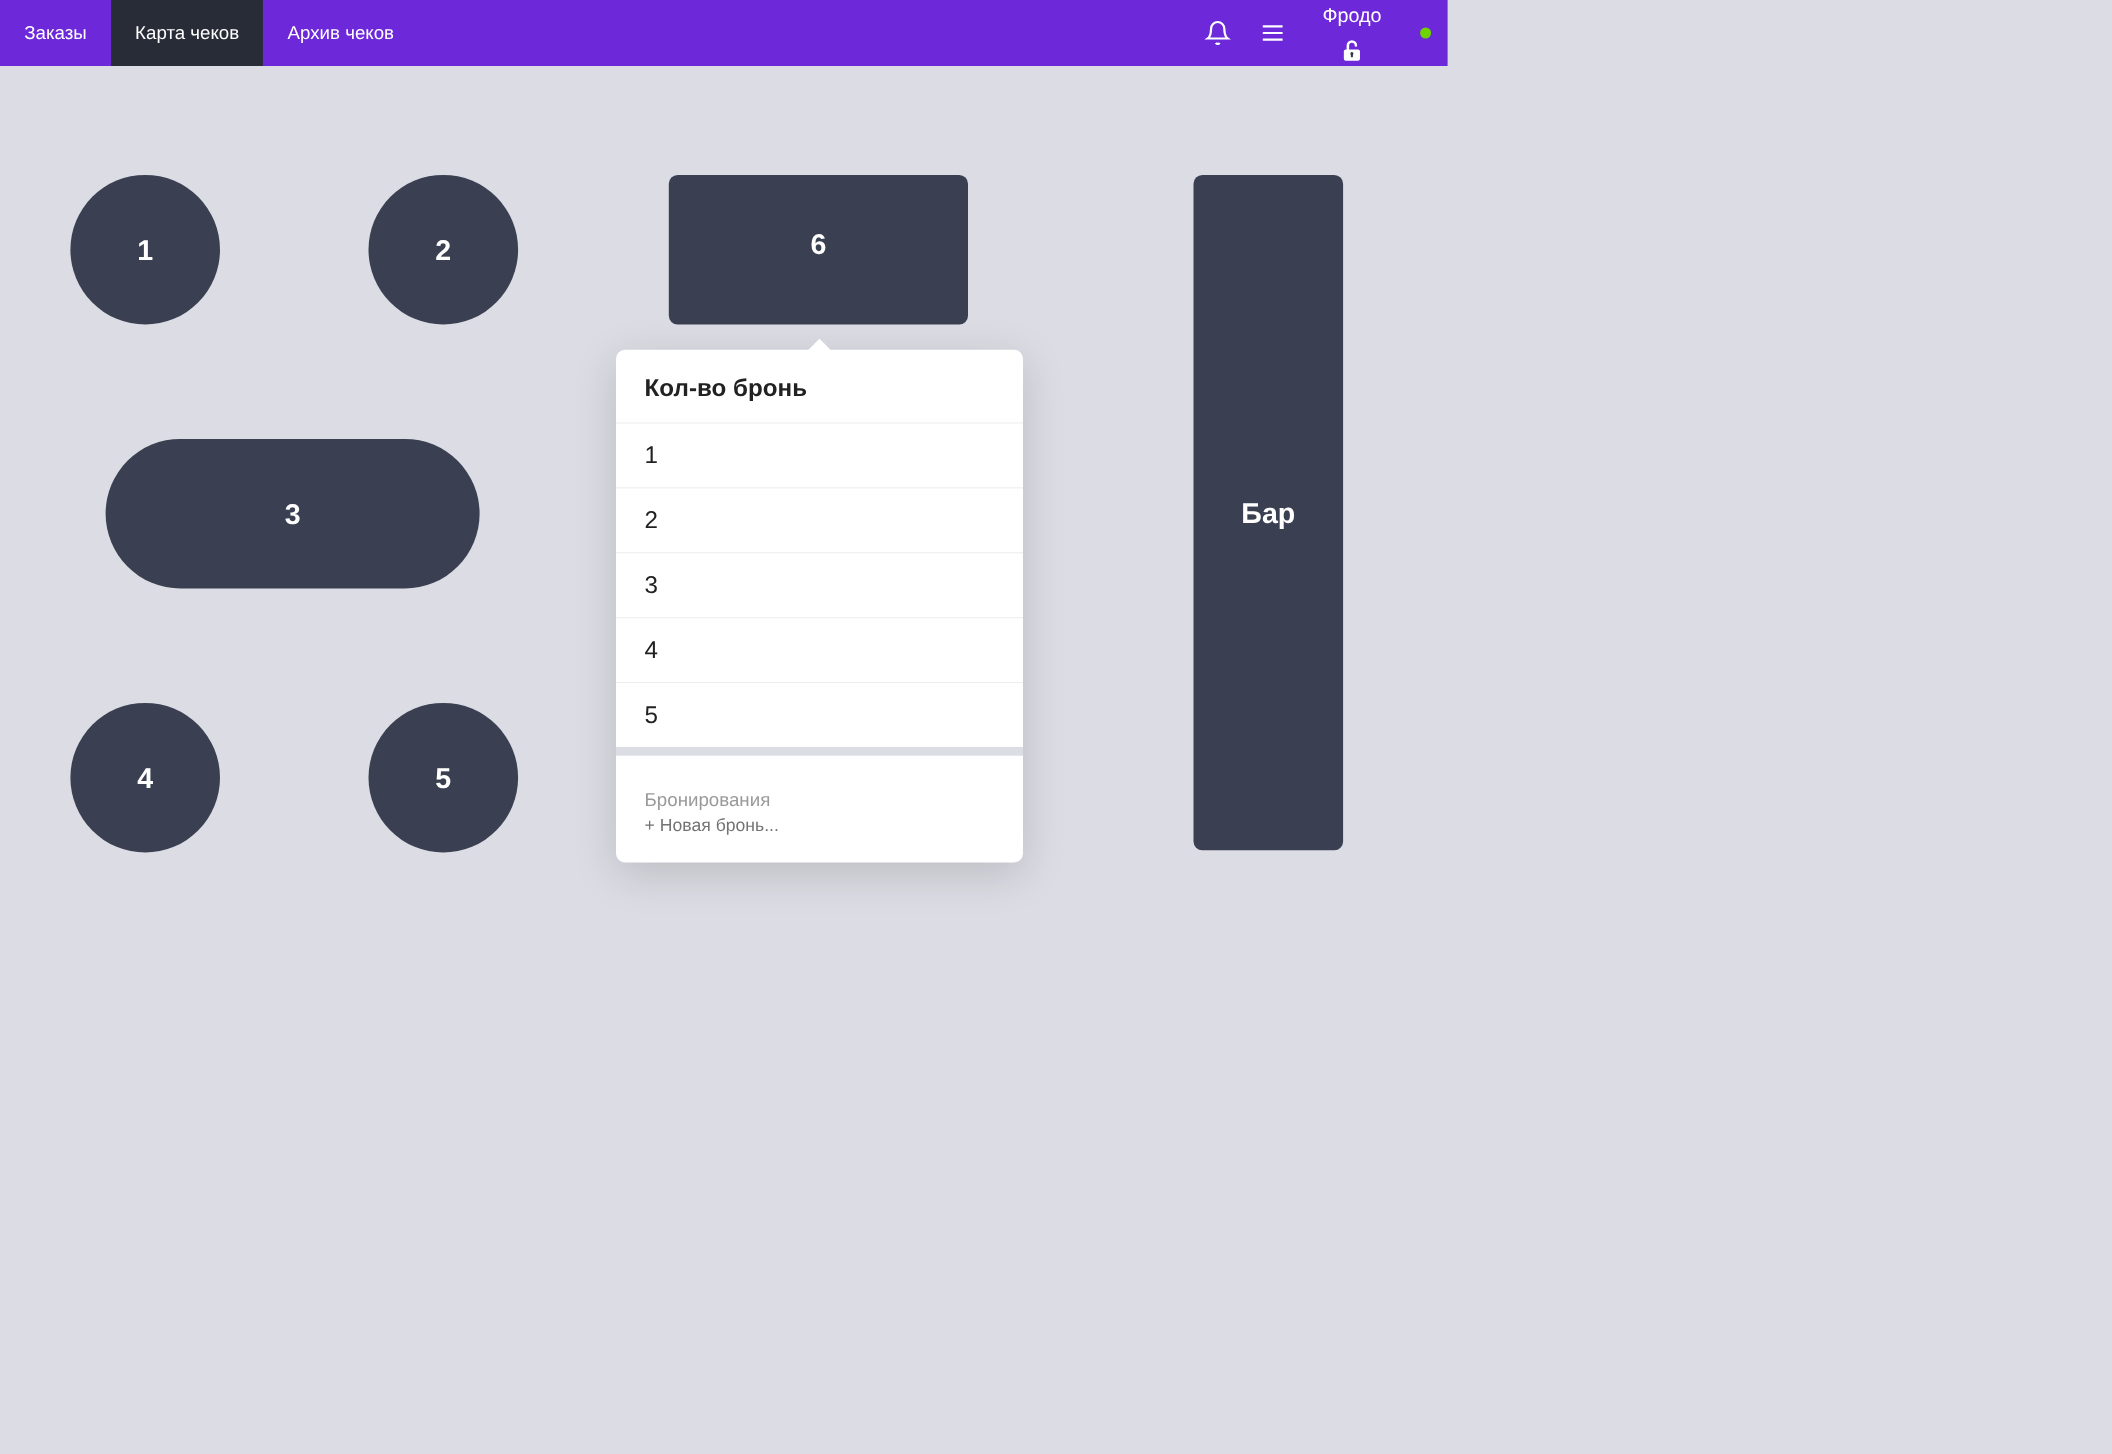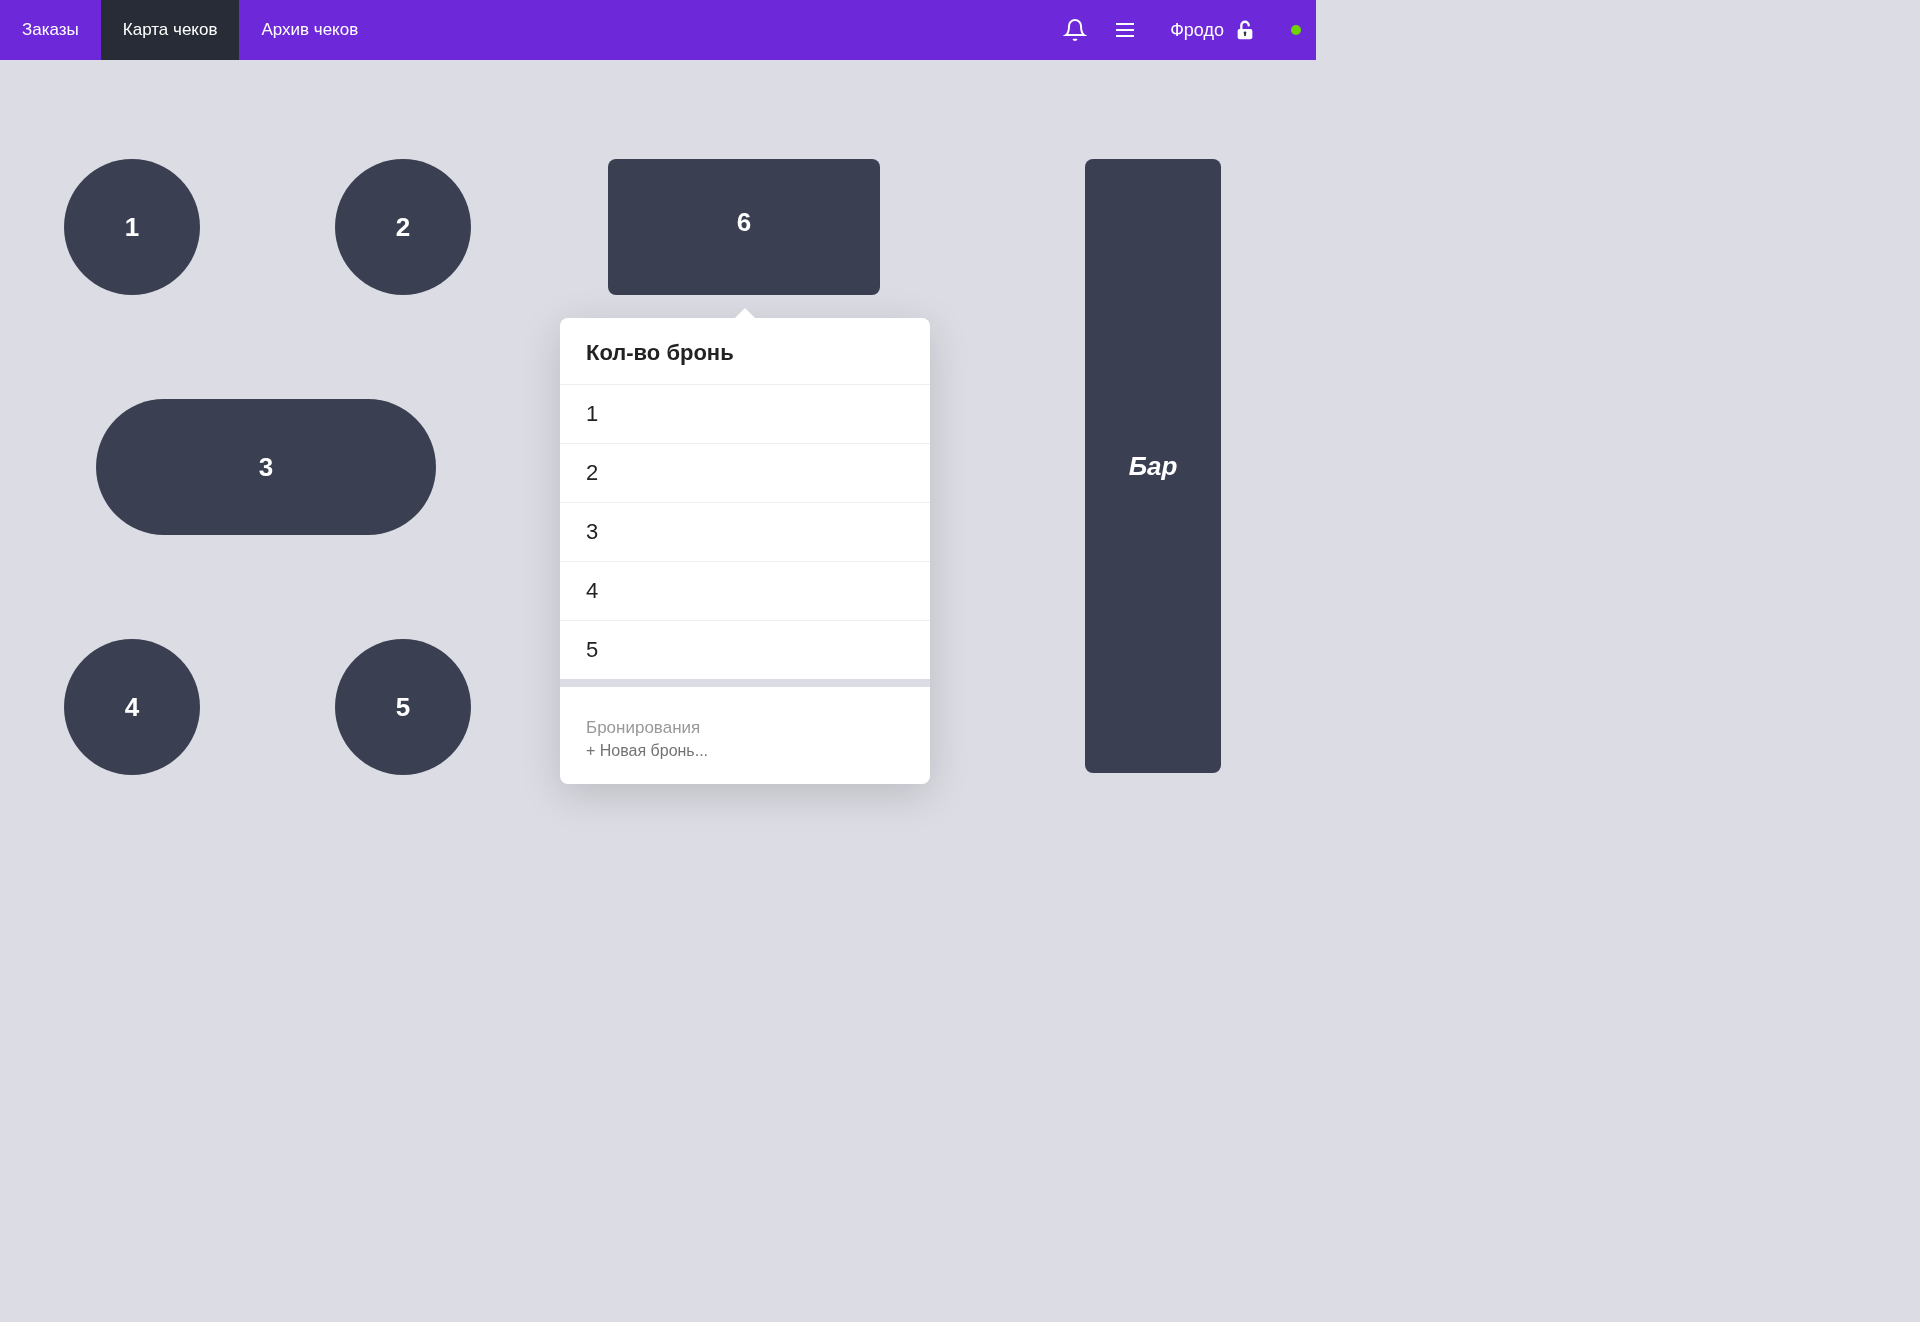--- a/index.html
+++ b/index.html
@@ -54,20 +54,21 @@
       color: #fff;
     }
     .user-section {
       display: flex;
       align-items: center;
       padding: 0 20px;
       color: #fff;
       font-size: 18px;
       gap: 10px;
       cursor: pointer;
+      flex-direction: column;
     }
     .status-dot {
       width: 10px;
       height: 10px;
       background: #6dd400;
       border-radius: 50%;
       margin: 0 15px;
     }
     .canvas {
       position: relative;
@@ -110,21 +111,20 @@
       position: absolute;
       background: #3a4051;
       color: #fff;
       display: flex;
       align-items: center;
       justify-content: center;
       font-size: 26px;
       font-weight: 700;
       border-radius: 8px;
       cursor: pointer;
-      font-style: italic;
     }
     
     
     .popover {
       position: absolute;
       background: #fff;
       border-radius: 8px;
       width: 370px;
       left: 560px;
       top: 258px;

